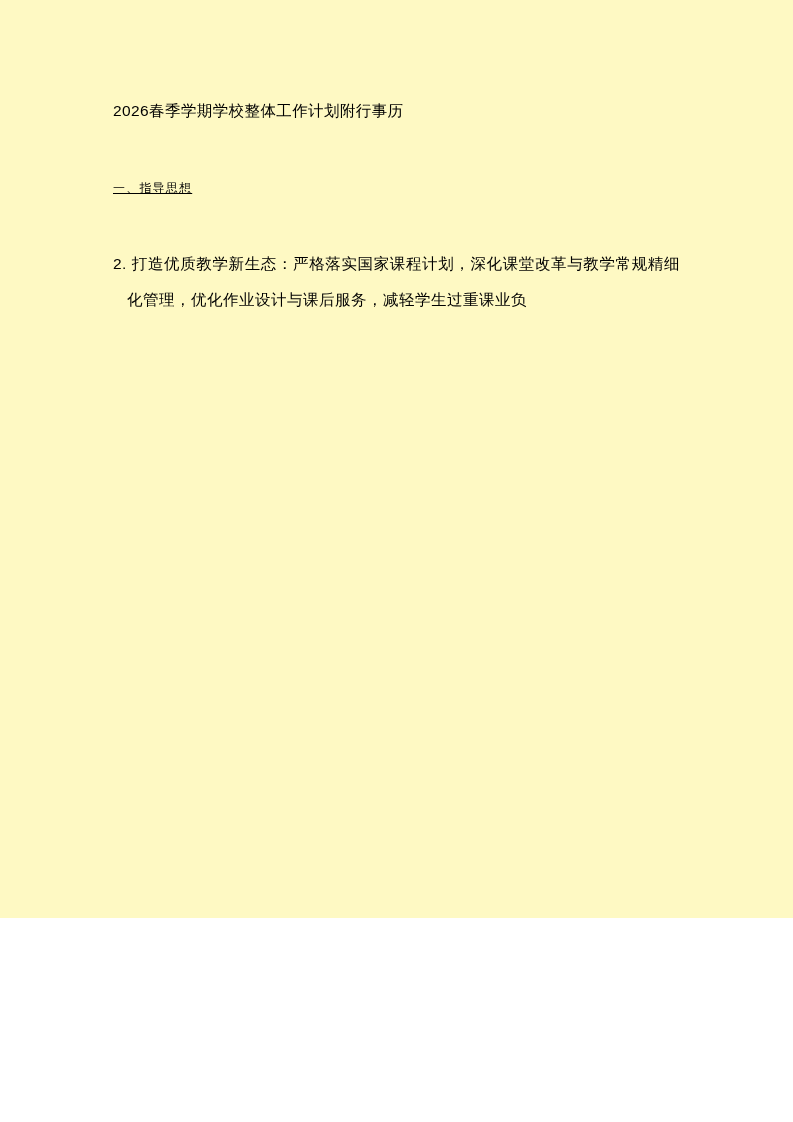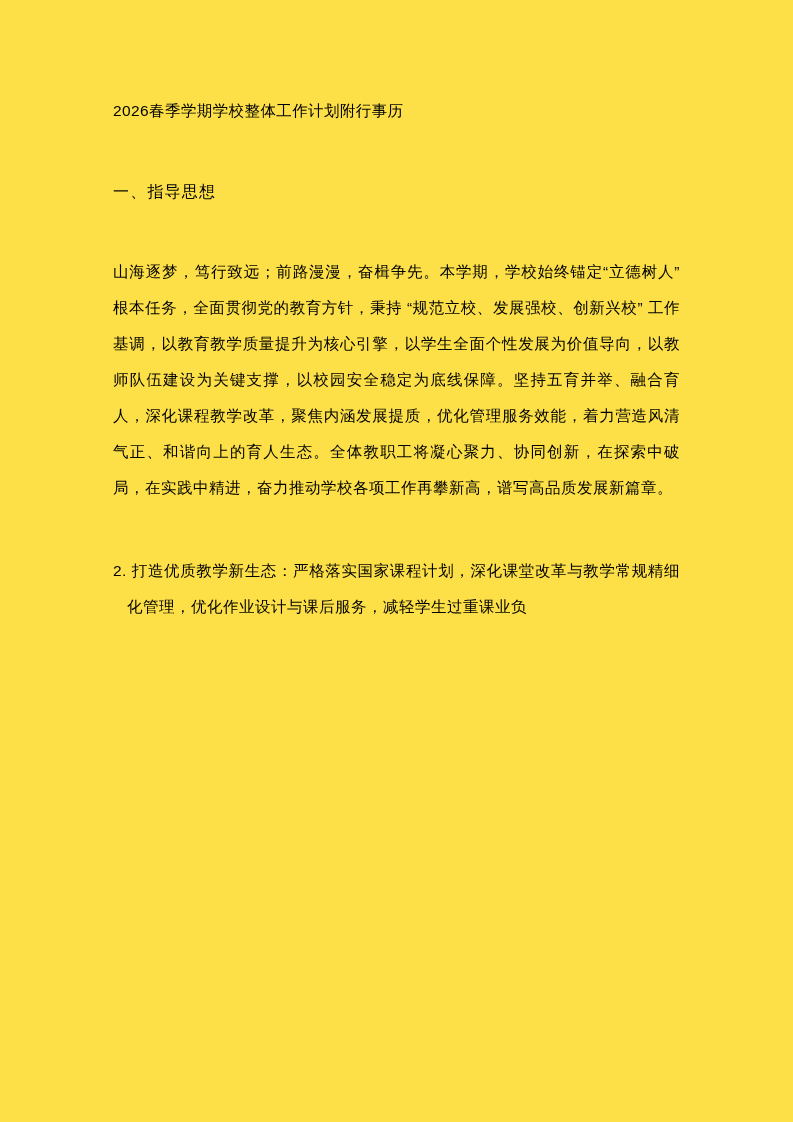--- a/index.html
+++ b/index.html
@@ -7,39 +7,40 @@
     padding: 0;
     background: #ffffff;
   }
   body {
     font-family: "Liberation Sans", sans-serif;
     color: #000000;
   }
   .page {
     position: relative;
     width: 793px;
-    height: 1122px;
-    background: #fde047;
+    height: 918px;
+    background: #fef9c3;
     box-sizing: border-box;
     padding: 96px 113px 80px 113px;
     overflow: hidden;
   }
   .doc-title {
     font-size: 15.5px;
     line-height: 1.9;
     letter-spacing: 0.4px;
     margin: 0 0 52px 0;
     font-weight: normal;
   }
   .heading {
-    font-size: 16px;
+    font-size: 12px;
     line-height: 1.9;
     letter-spacing: 1.2px;
     margin: 0 0 46px 0;
     font-weight: normal;
+    text-decoration: underline;
   }
   .para {
     font-size: 15.5px;
     line-height: 2.33;
     letter-spacing: 0.5px;
     margin: 0 0 46px 0;
     text-align: justify;
     text-justify: inter-ideograph;
   }
   .list-item {
@@ -58,19 +59,18 @@
 </style>
 </head>
 <body>
 
 <div class="page">
 
   <div class="doc-title">2026春季学期学校整体工作计划附行事历</div>
 
   <div class="heading">一、指导思想</div>
 
-  <div class="para">山海逐梦，笃行致远；前路漫漫，奋楫争先。本学期，学校始终锚定“立德树人” 根本任务，全面贯彻党的教育方针，秉持 “规范立校、发展强校、创新兴校” 工作基调，以教育教学质量提升为核心引擎，以学生全面个性发展为价值导向，以教师队伍建设为关键支撑，以校园安全稳定为底线保障。坚持五育并举、融合育人，深化课程教学改革，聚焦内涵发展提质，优化管理服务效能，着力营造风清气正、和谐向上的育人生态。全体教职工将凝心聚力、协同创新，在探索中破局，在实践中精进，奋力推动学校各项工作再攀新高，谱写高品质发展新篇章。</div>
 
 
 
   <div class="list-item hanging">2. 打造优质教学新生态：严格落实国家课程计划，深化课堂改革与教学常规精细化管理，优化作业设计与课后服务，减轻学生过重课业负</div>
 
 </div>
 
 </body></html>

